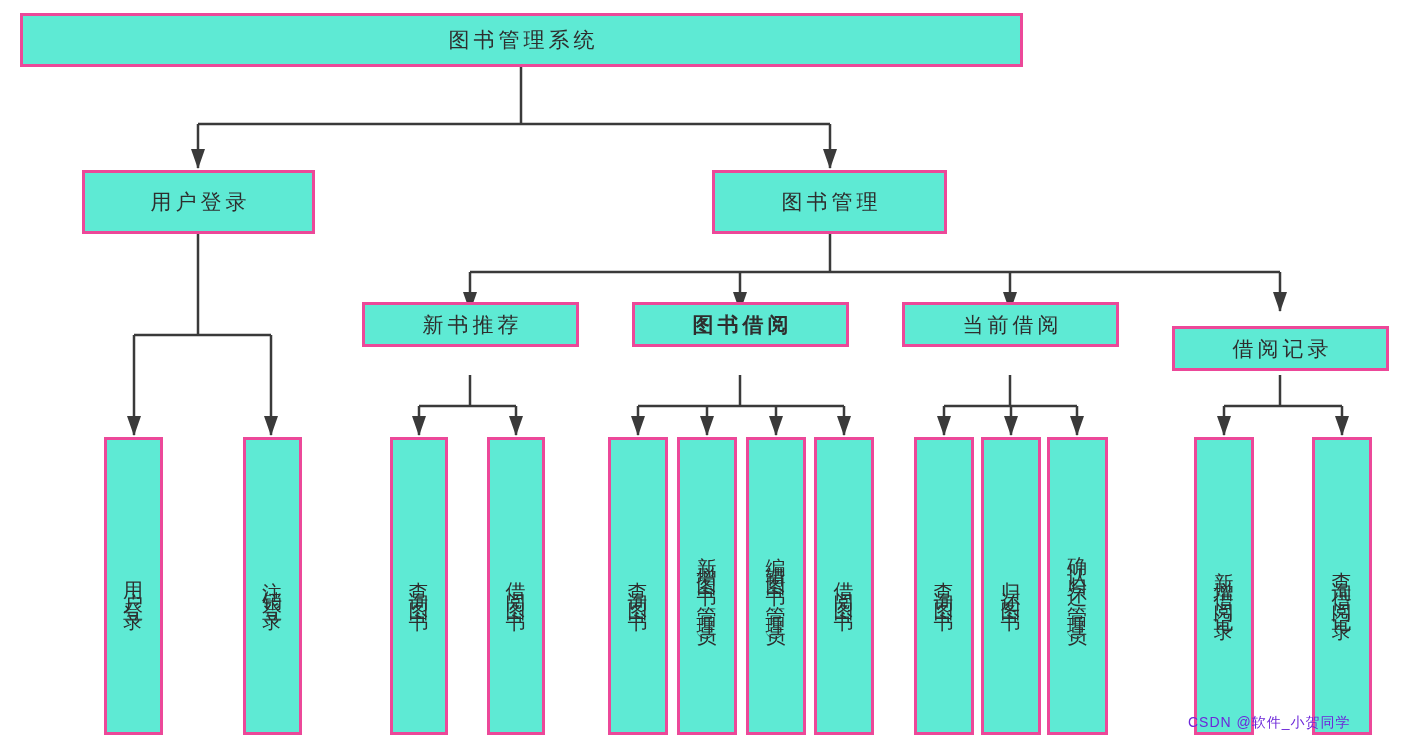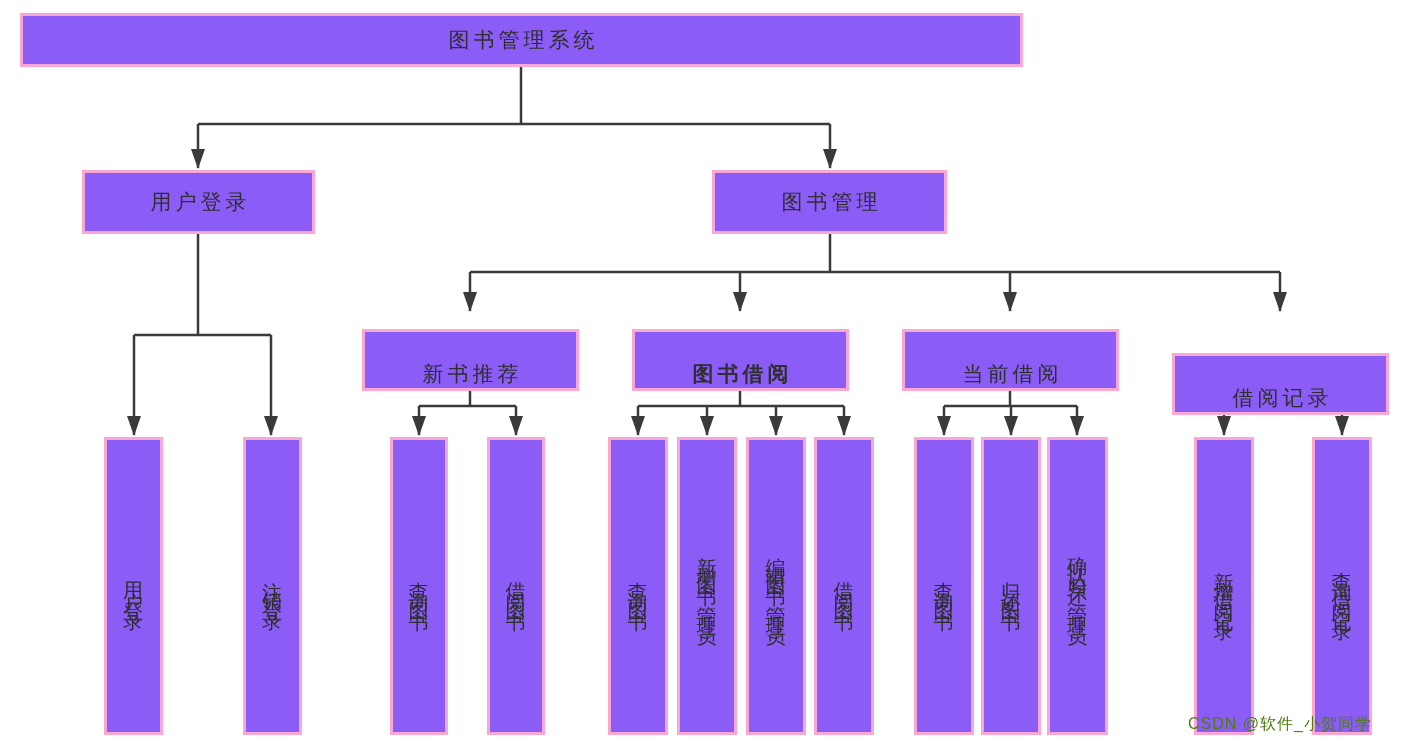--- a/index.html
+++ b/index.html
@@ -13,22 +13,22 @@
     overflow: hidden;
   }
   #wires {
     position: absolute;
     left: 0; top: 0;
     width: 1405px; height: 747px;
     pointer-events: none;
   }
   .node {
     position: absolute;
-    background: #8b5cf6;
-    border: 3px solid #f9a8d4;
+    background: #5eead4;
+    border: 3px solid #ec4899;
     display: flex;
     align-items: center;
     justify-content: center;
     color: #2e2e2e;
   }
   .hnode span {
     font-size: 21px;
     letter-spacing: 4px;
     text-indent: 4px;
     white-space: nowrap;
@@ -40,21 +40,21 @@
     letter-spacing: 10px;
     white-space: nowrap;
     line-height: 1;
   }
   
   .n-root          { left: 20px;   top: 13px;  width: 1003px; height: 54px; }
   
   .n-user-login    { left: 82px;   top: 170px; width: 233px; height: 64px; }
   .n-book-mgmt     { left: 712px;  top: 170px; width: 235px; height: 64px; }
   
-  .l3 { top: 329px; width: 217px; height: 62px; align-items: flex-end; }
+  .l3 { top: 302px; width: 217px; height: 45px; }
   .n-new-book-rec  { left: 362px; }
   .n-book-borrow   { left: 632px; font-weight: bold; }
   .n-current-borrow{ left: 902px; }
   .n-borrow-records{ left: 1172px; margin-top: 24px; }
   
   .l4 { top: 437px; height: 298px; }
   .n-login         { left: 104px;  width: 59px; }
   .n-logout        { left: 243px;  width: 59px; }
   .n-nbr-query     { left: 390px;  width: 58px; }
   .n-nbr-borrow    { left: 487px;  width: 58px; }
@@ -64,22 +64,22 @@
   .n-bb-borrow     { left: 814px;  width: 60px; }
   .n-cb-query      { left: 914px;  width: 60px; }
   .n-cb-return     { left: 981px;  width: 60px; }
   .n-cb-confirm    { left: 1047px; width: 61px; }
   .n-br-add        { left: 1194px; width: 60px; }
   .n-br-query      { left: 1312px; width: 60px; }
   .watermark {
     position: absolute;
     left: 1188px;
     top: 714px;
-    font-size: 16px;
-    color: #4d7c0f;
+    font-size: 14px;
+    color: #6d28d9;
     white-space: nowrap;
     letter-spacing: 1px;
   }
 </style>
 </head>
 <body>
 
 <div id="canvas">
 
   <svg id="wires" viewBox="0 0 1405 747" xmlns="http://www.w3.org/2000/svg">

